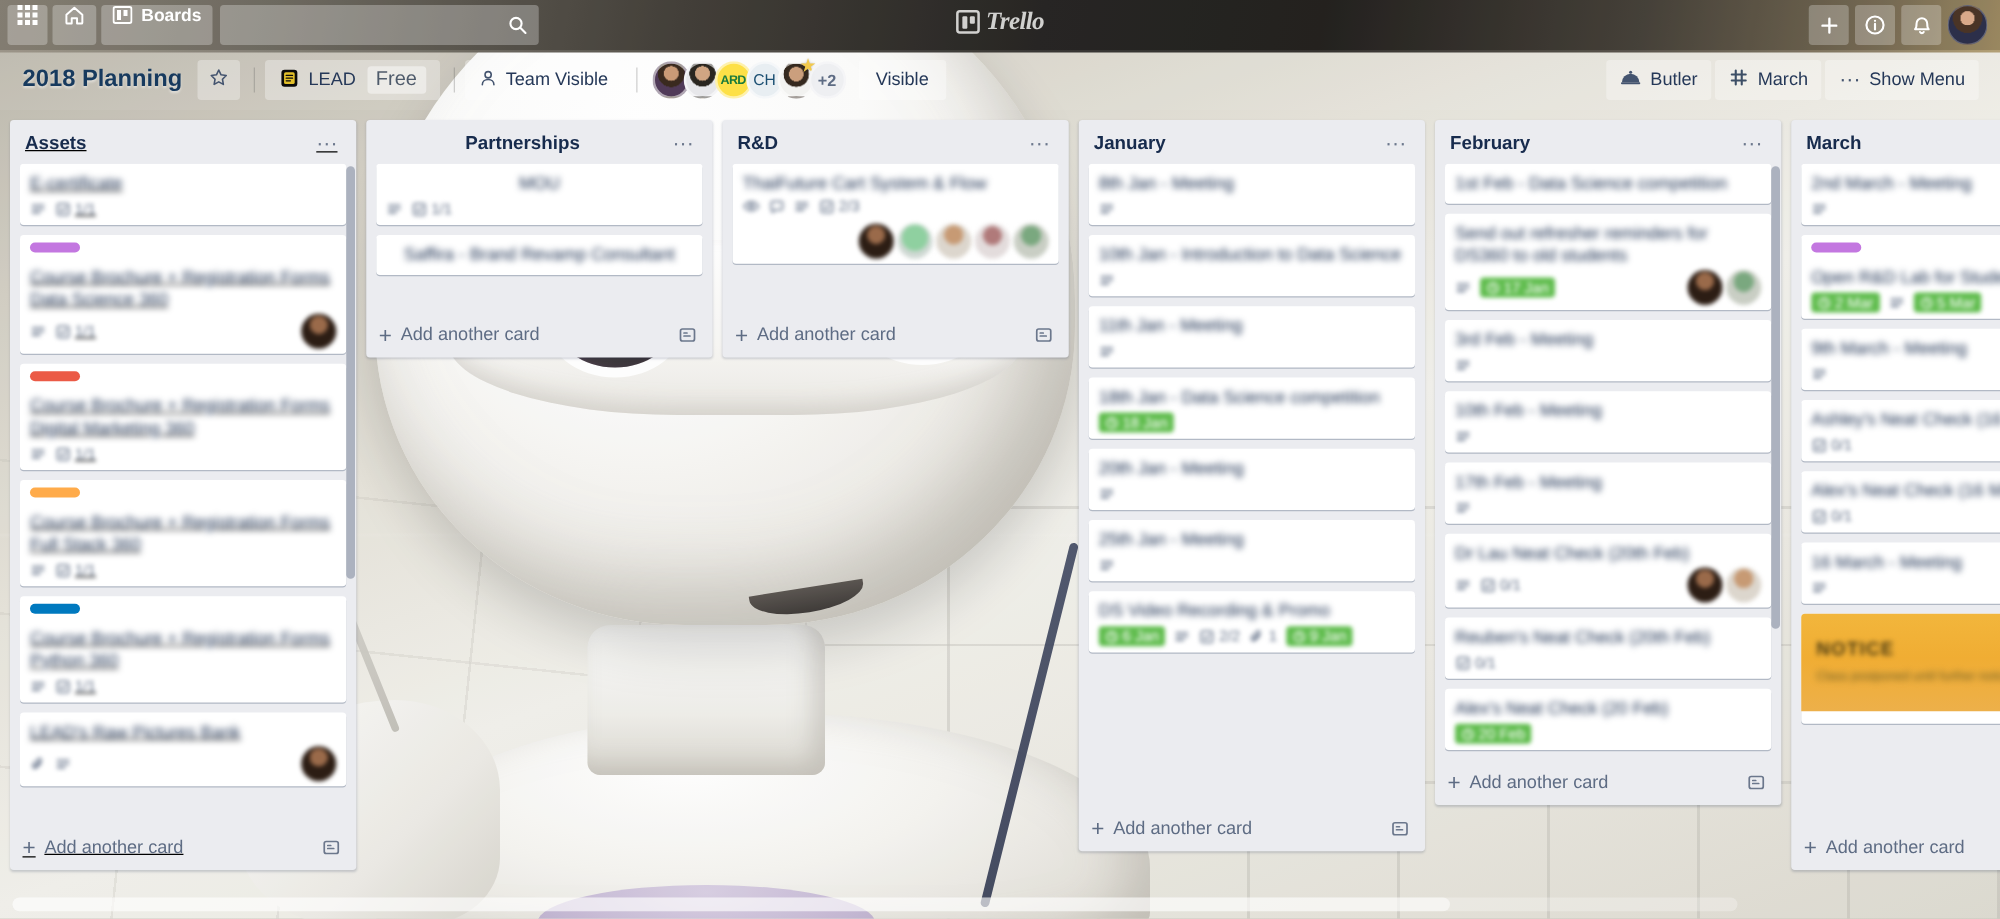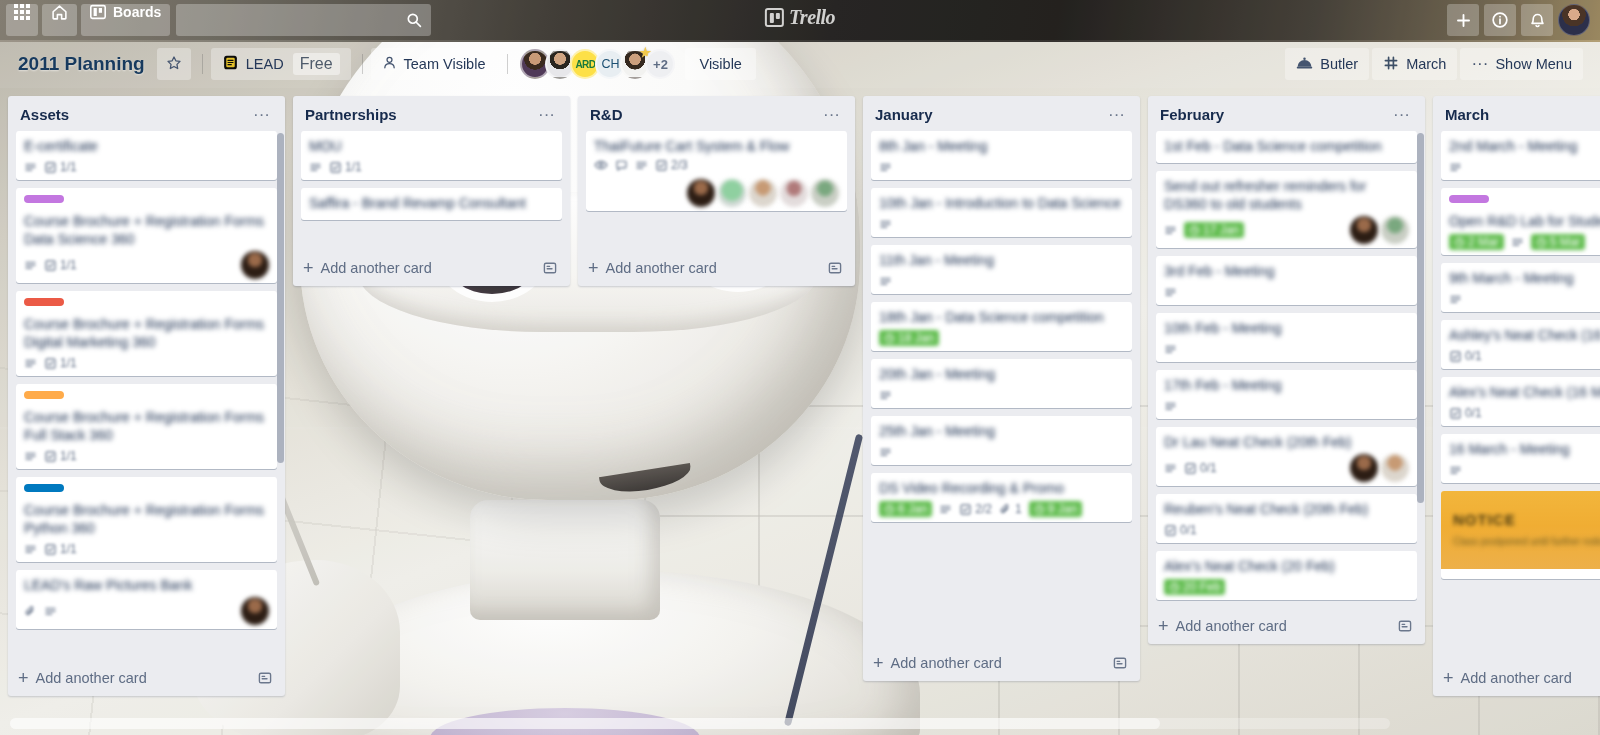--- a/index.html
+++ b/index.html
@@ -395,21 +395,21 @@
       <svg width="17" height="17" viewBox="0 0 20 20" fill="none" stroke="#fff" stroke-width="1.9" stroke-linejoin="round">
           <path d="M5 8a5 5 0 0 1 10 0c0 4 1.4 5.4 1.4 5.4H3.6S5 12 5 8z"></path>
           <path d="M8.3 16a1.9 1.9 0 0 0 3.4 0" stroke-linecap="round"></path>
         </svg>
     </div>
     <div id="top-avatar"></div>
   </div>
 </div>
 
 <div id="board-header">
-  <div id="board-title">2011 Planning</div>
+  <div id="board-title">2018 Planning</div>
   <div class="bh-btn" style="padding:0 9px;">
     <span>
       <svg width="16" height="16" viewBox="0 0 20 20" fill="none" stroke="#44546f" stroke-width="1.6" stroke-linejoin="round">
           <path d="M10 2.5 12.3 7.3l5.2.7-3.8 3.7.9 5.2-4.6-2.5-4.6 2.5.9-5.2L2.5 8l5.2-.7z"></path>
         </svg>
     </span>
   </div>
   <div class="bh-sep"></div>
   <div class="bh-btn">
     <span>
@@ -467,21 +467,21 @@
       <span>March</span>
     </div>
     <div class="bh-btn">
       <span style="font-size:17px;line-height:8px;color:#44546f;">···</span>
       <span>Show Menu</span>
     </div>
   </div>
 </div>
 
 <div id="board-canvas">
-    <div class="list" style="max-height: 600px; height: 676px;">
+    <div class="list" style="max-height: 600px; height: 676px; text-decoration: underline;">
       <div class="list-header">
         <div class="list-title">Assets</div>
         <div class="list-menu">···</div>
       </div>
       <div class="cards">
         <div class="card">
           <div class="card-title">E-certificate</div>
           <div class="card-badges">
             <span class="badge">
               <svg width="13" height="13" viewBox="0 0 20 20" stroke="#5e6c84" stroke-width="1.9" stroke-linecap="round">
@@ -580,21 +580,21 @@
         <span class="lf-plus">+</span>
         <span>Add another card</span>
         <span class="lf-template">
           <svg width="16" height="16" viewBox="0 0 20 20" fill="none" stroke="#6b778c" stroke-width="1.7">
             <rect x="3" y="4" width="14" height="12" rx="2"></rect>
             <path d="M6.5 8h3M6.5 11h6" stroke-linecap="round"></path>
           </svg>
         </span>
       </div>
     </div>
-    <div class="list" style="max-height: 190px; height: 190px;">
+    <div class="list" style="max-height: 190px; height: 190px; text-align: center;">
       <div class="list-header">
         <div class="list-title">Partnerships</div>
         <div class="list-menu">···</div>
       </div>
       <div class="cards">
         <div class="card">
           <div class="card-title">MOU</div>
           <div class="card-badges">
             <span class="badge">
               <svg width="13" height="13" viewBox="0 0 20 20" stroke="#5e6c84" stroke-width="1.9" stroke-linecap="round">

